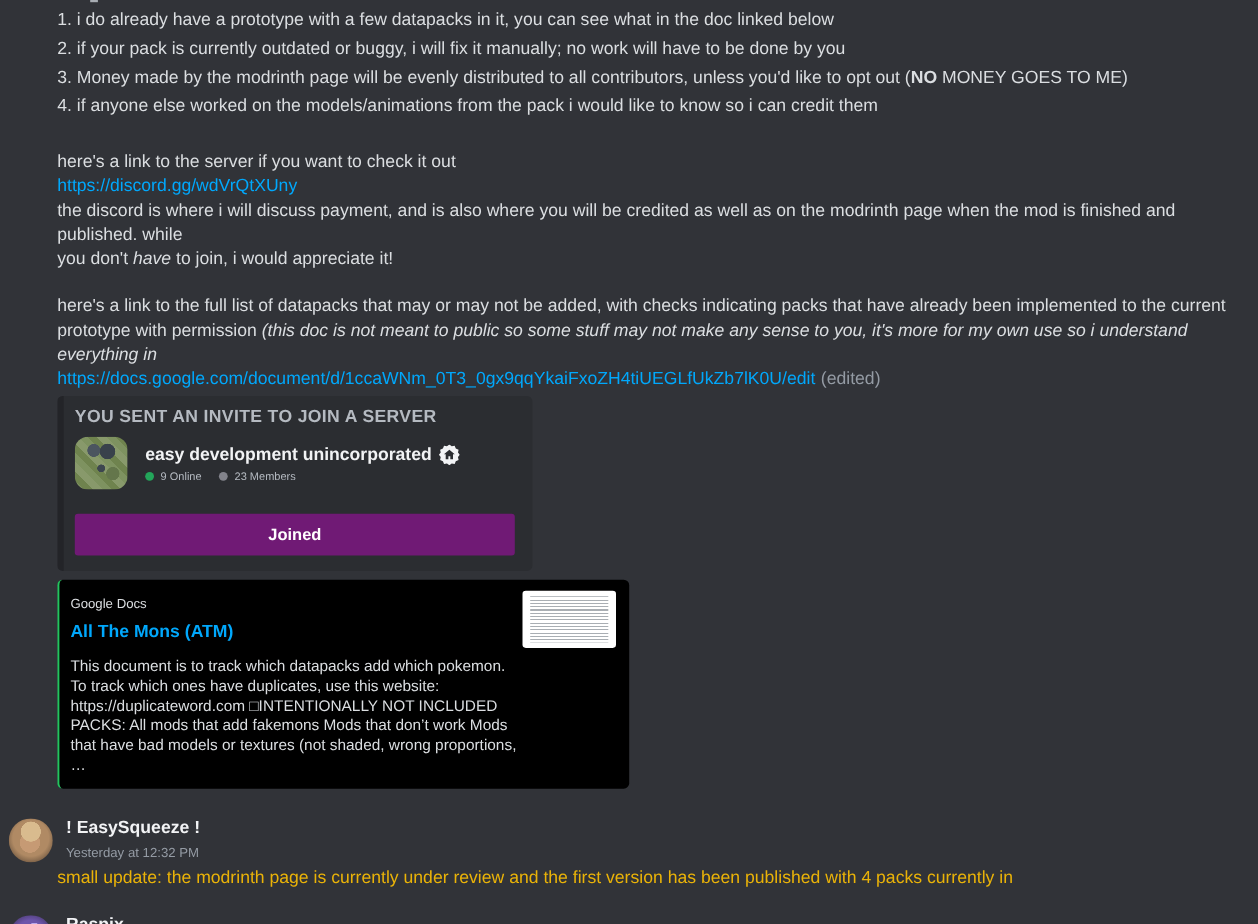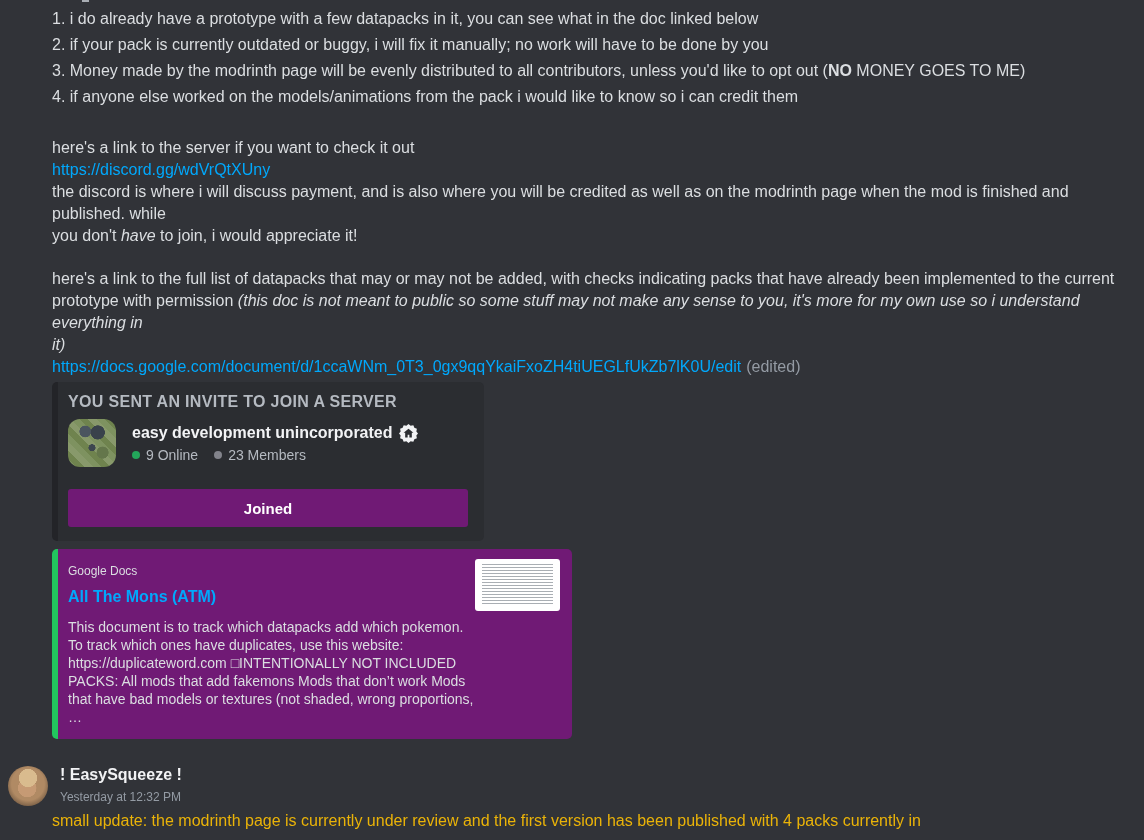--- a/index.html
+++ b/index.html
@@ -49,37 +49,37 @@
       radial-gradient(circle at 36% 26%, #4b555f 0 12%, rgba(0,0,0,0) 13%),
       radial-gradient(circle at 50% 60%, #3d464f 0 9%, rgba(0,0,0,0) 10%),
       radial-gradient(circle at 72% 70%, #64764b 0 12%, rgba(0,0,0,0) 13%),
       repeating-linear-gradient(45deg, #7e9260 0 6px, #6f834e 6px 12px, #88996b 12px 18px);
   }
   .server-info { margin-left:16px; }
   .server-name-row { display:flex; align-items:center; gap:6px; }
   .server-name { font-size:16px; font-weight:700; color:#f2f3f5; line-height:20px; }
   .badge { width:19px; height:19px; display:inline-block; }
   .counts-row { display:flex; align-items:center; gap:16px; margin-top:4px; }
-  .count { display:flex; align-items:center; gap:6px; font-size:14px; color:#b5bac1; }
+  .count { display:flex; align-items:center; gap:6px; font-size:10px; color:#b5bac1; }
   .dot { width:8px; height:8px; border-radius:50%; display:inline-block; }
   .dot-online { background:#23a55a; }
   .dot-members { background:#82838b; }
   .join-btn {
     display:block; width:400px; height:38px; margin-top:22px;
     background:#701a75; border:none; border-radius:3px;
     color:#ffffff; font-weight:700; font-size:15px;
     font-family:inherit; cursor:pointer;
   }
 
   
   .doc-embed {
     margin-top:8px;
     width:520px; height:190px;
-    background:#701a75;
-    border-left:6px solid #22c55e;
+    background:#000000;
+    border-left:2px solid #22c55e;
     border-radius:5px;
     padding:14px 16px 12px 10px;
     position:relative;
   }
   .doc-provider { font-size:12px; color:#dbdee1; line-height:16px; }
   .doc-title { font-size:16px; font-weight:700; color:#00a8fc; line-height:20px; margin-top:8px; display:inline-block; text-decoration:none; }
   .doc-desc { margin-top:11px; font-size:14px; line-height:18px; color:#dbdee1; max-width:410px; }
   .doc-thumb {
     position:absolute; top:10px; right:12px;
     width:85px; height:52px; background:#ffffff; border-radius:3px;
@@ -134,21 +134,20 @@
     <div class="para server-para">
       <div class="line">here's a link to the server if you want to check it out</div>
       <div class="line"><a class="chat-link" href="#">https://discord.gg/wdVrQtXUny</a></div>
       <div class="line">the discord is where i will discuss payment, and is also where you will be credited as well as on the modrinth page when the mod is finished and published. while</div>
       <div class="line"><span>you don't </span><em>have</em><span> to join, i would appreciate it!</span></div>
     </div>
 
     <div class="para doc-para">
       <div class="line">here's a link to the full list of datapacks that may or may not be added, with checks indicating packs that have already been implemented to the current</div>
       <div class="line"><span>prototype with permission </span><em>(this doc is not meant to public so some stuff may not make any sense to you, it's more for my own use so i understand everything in</em></div>
-      <div class="line"><em>it)</em></div>
       <div class="line"><a class="chat-link" href="#">https://docs.google.com/document/d/1ccaWNm_0T3_0gx9qqYkaiFxoZH4tiUEGLfUkZb7lK0U/edit</a><span class="edited">(edited)</span></div>
     </div>
 
     <div class="invite-embed">
       <div class="invite-header">YOU SENT AN INVITE TO JOIN A SERVER</div>
       <div class="invite-row">
         <div class="server-icon"></div>
         <div class="server-info">
           <div class="server-name-row">
             <span class="server-name">easy development unincorporated</span>

